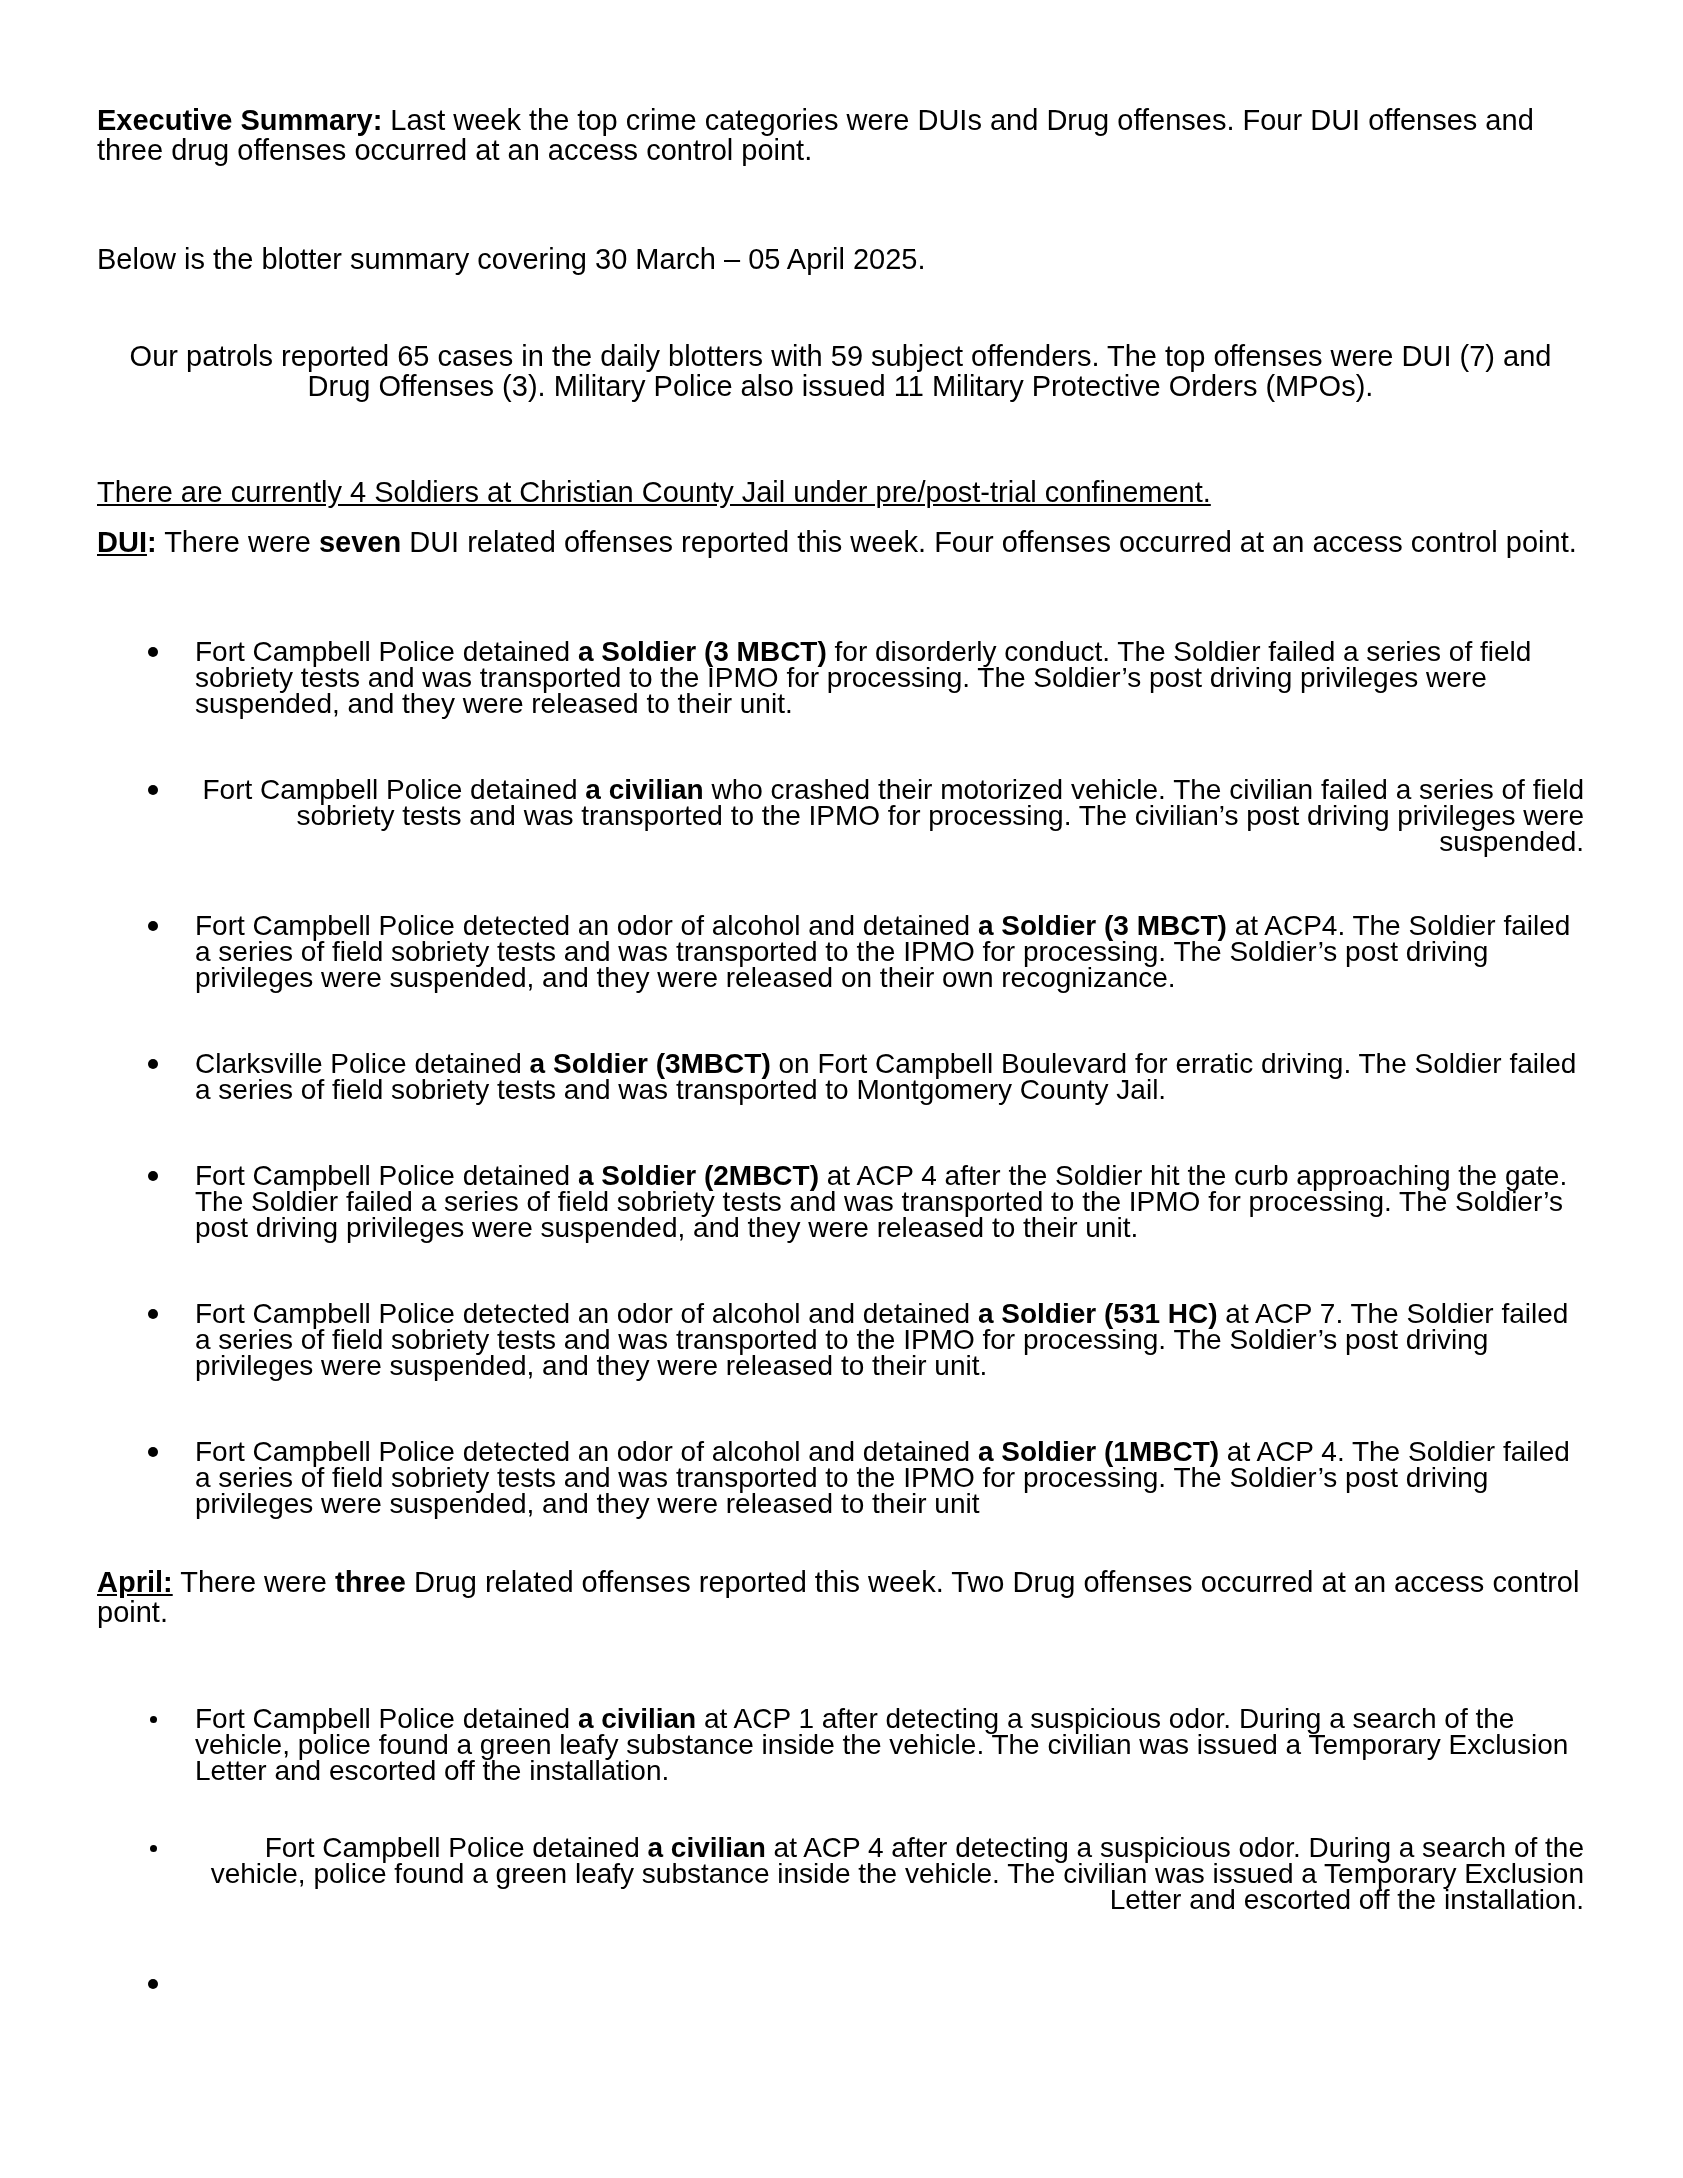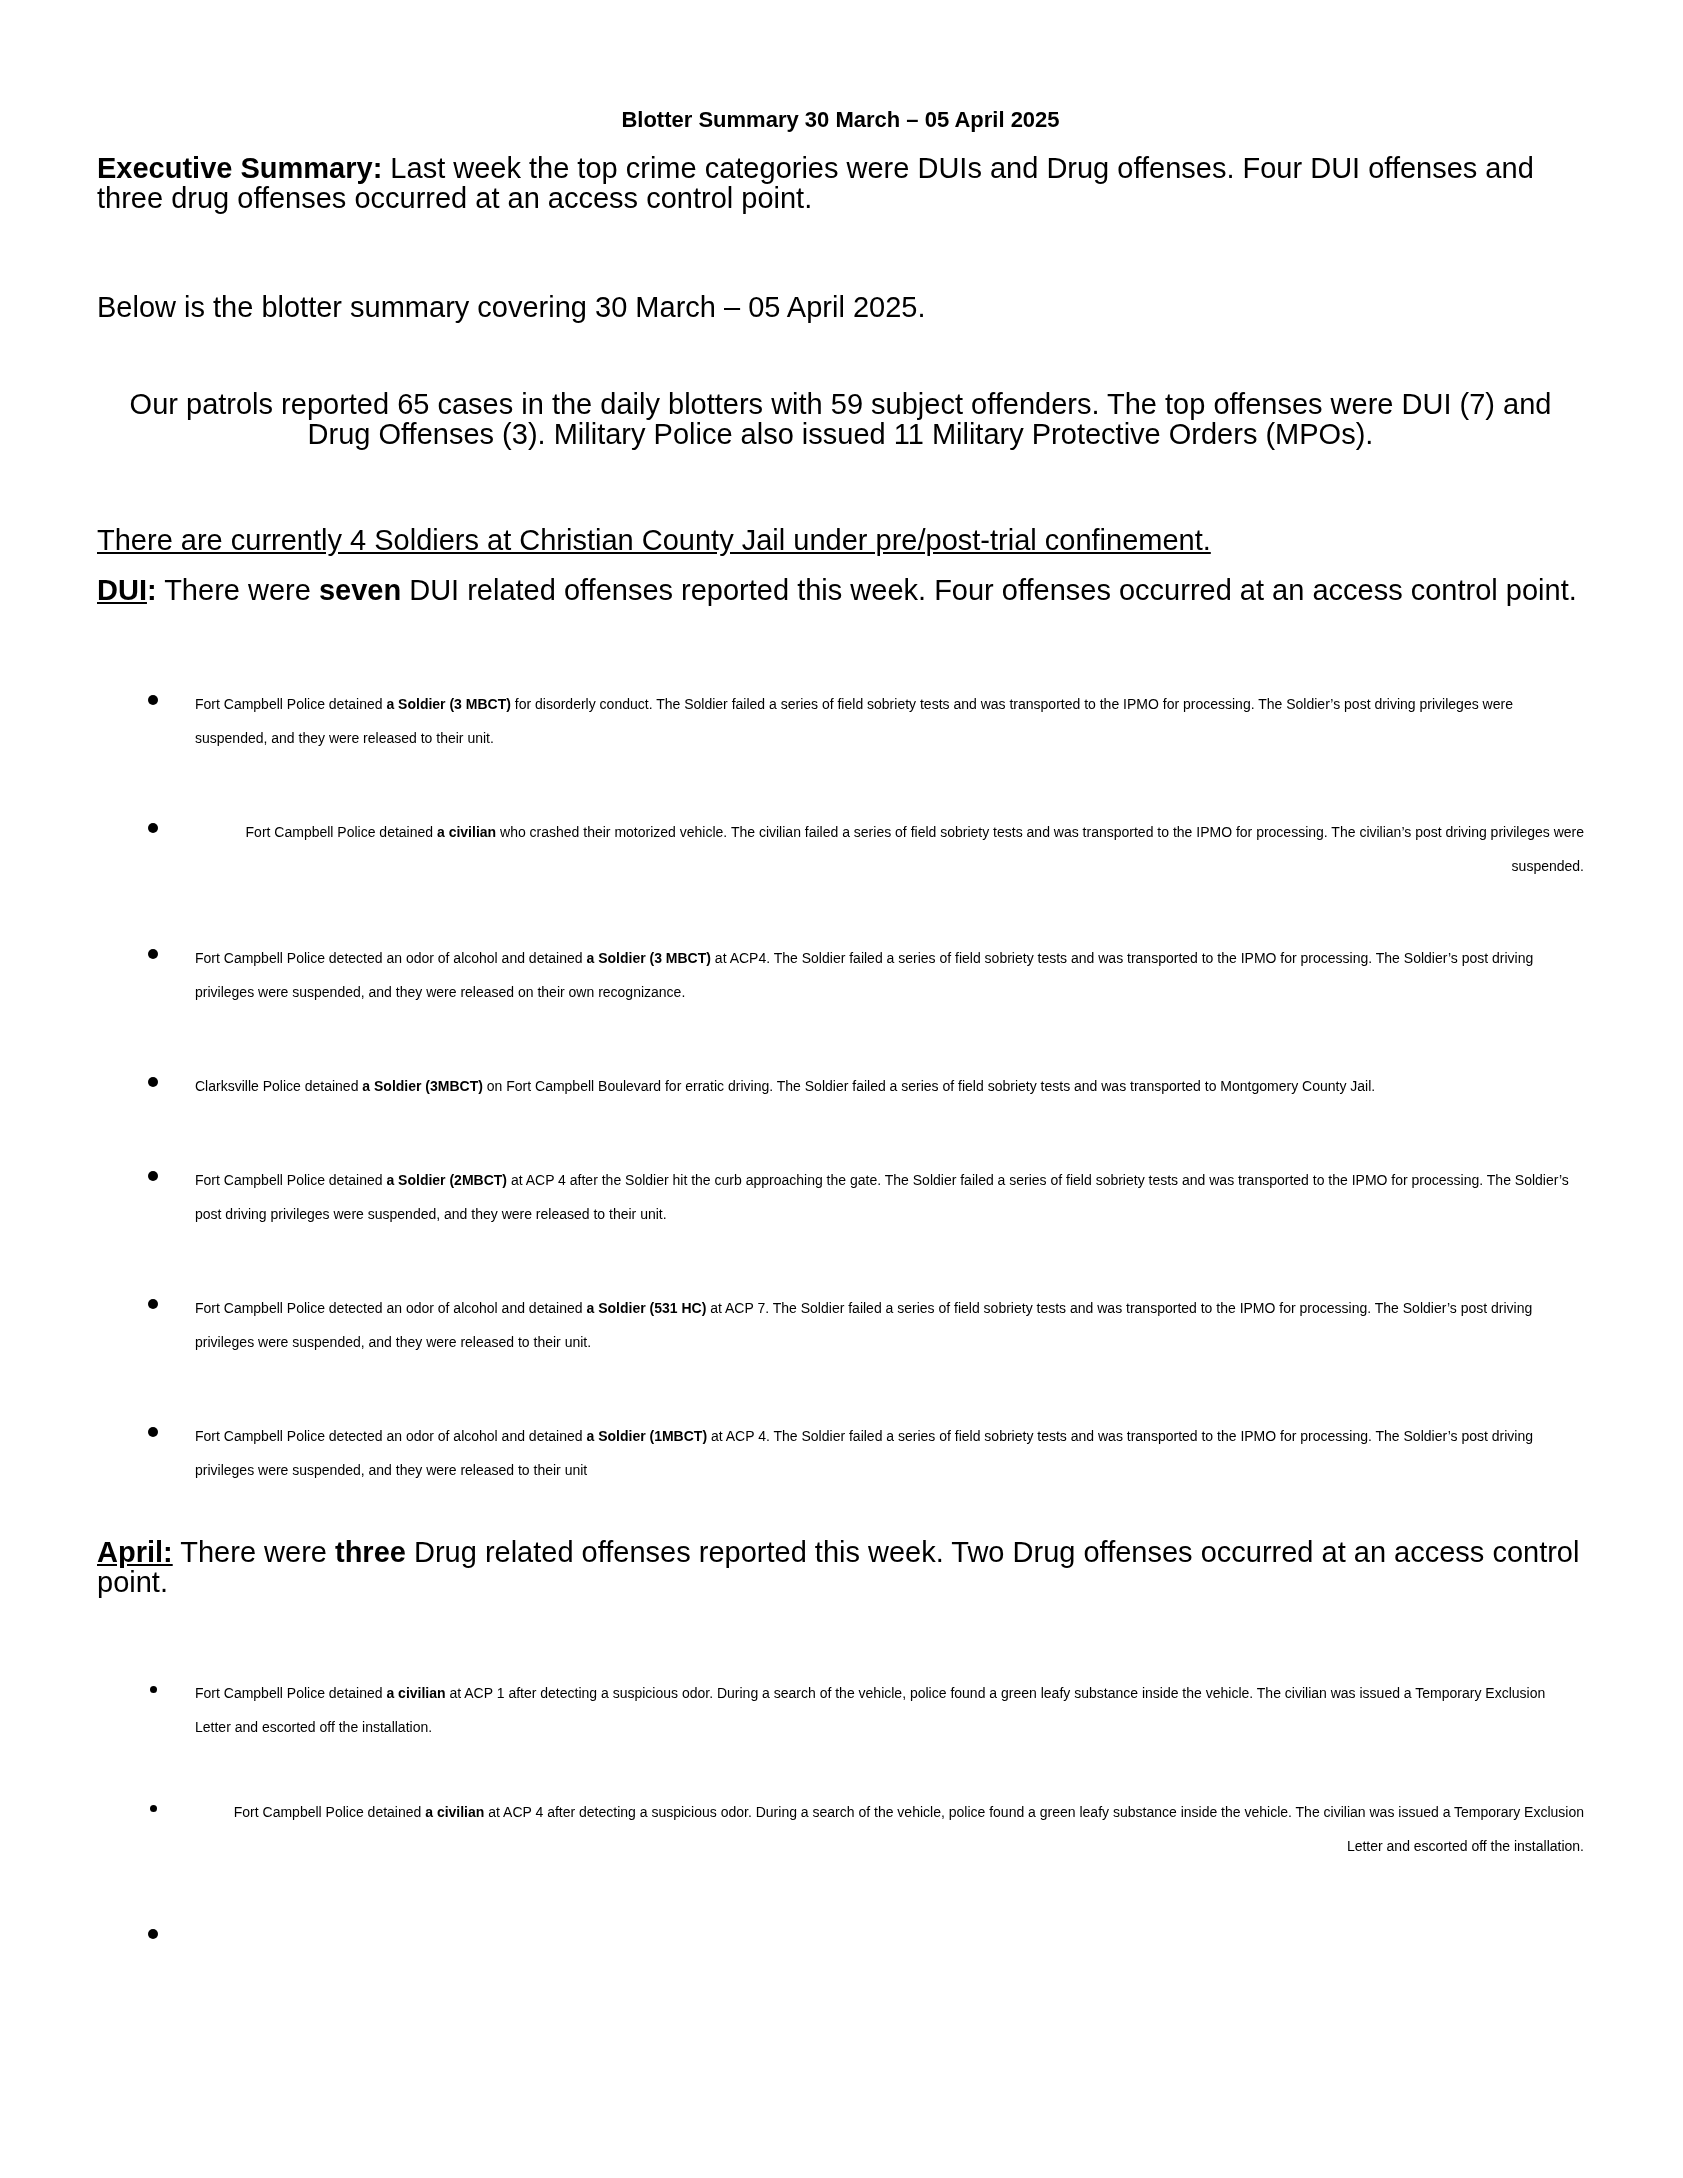--- a/index.html
+++ b/index.html
@@ -36,22 +36,22 @@
   .mb-confine  { margin-bottom: 20px; text-decoration: underline; }
   .mb-heading  { margin-bottom: 82px; }
   .doc-list {
     list-style: none;
     margin: 0;
     padding: 0;
   }
   .doc-list .item {
     position: relative;
     padding-left: 98px;
-    font-size: 14px;
-    line-height: 34px;
+    font-size: 28px;
+    line-height: 26px;
     margin-bottom: 60px;
   }
   .doc-list .item.mb-tight   { margin-bottom: 50px; }
   .doc-list .item.mb-52      { margin-bottom: 51px; }
   .doc-list .item.mb-59      { margin-bottom: 58px; text-align: right; }
   .doc-list .item.mb-none    { margin-bottom: 0; }
   .marker {
     position: absolute;
     left: 51px;
     top: 8px;
@@ -67,21 +67,20 @@
     left: 53px;
   }
   .run-b { font-weight: bold; }
   .run-u { text-decoration: underline; }
 </style>
 </head>
 <body>
 
 <div class="page">
 
-  <h1 class="title"><span class="run-b">Blotter Summary 30 March – 05 April 2025</span></h1>
 
   <p class="para mb-exec"><span class="run-b">Executive Summary:</span><span> Last week the top crime categories were DUIs and Drug offenses. Four DUI offenses and three drug offenses occurred at an access control point.</span></p>
 
   <p class="para mb-below"><span>Below is the blotter summary covering 30 March – 05 April 2025.</span></p>
 
   <p class="para mb-patrols"><span>Our patrols reported 65 cases in the daily blotters with 59 subject offenders. The top offenses were DUI (7) and Drug Offenses (3). Military Police also issued 11 Military Protective Orders (MPOs).</span></p>
 
   <p class="para mb-confine"><span>There are currently 4 Soldiers at Christian County Jail under pre/post-trial confinement.</span></p>
 
   <p class="para mb-heading"><span class="run-b run-u">DUI</span><span class="run-b">:</span><span> There were </span><span class="run-b">seven</span><span> DUI related offenses reported this week. Four offenses occurred at an access control point.</span></p>

